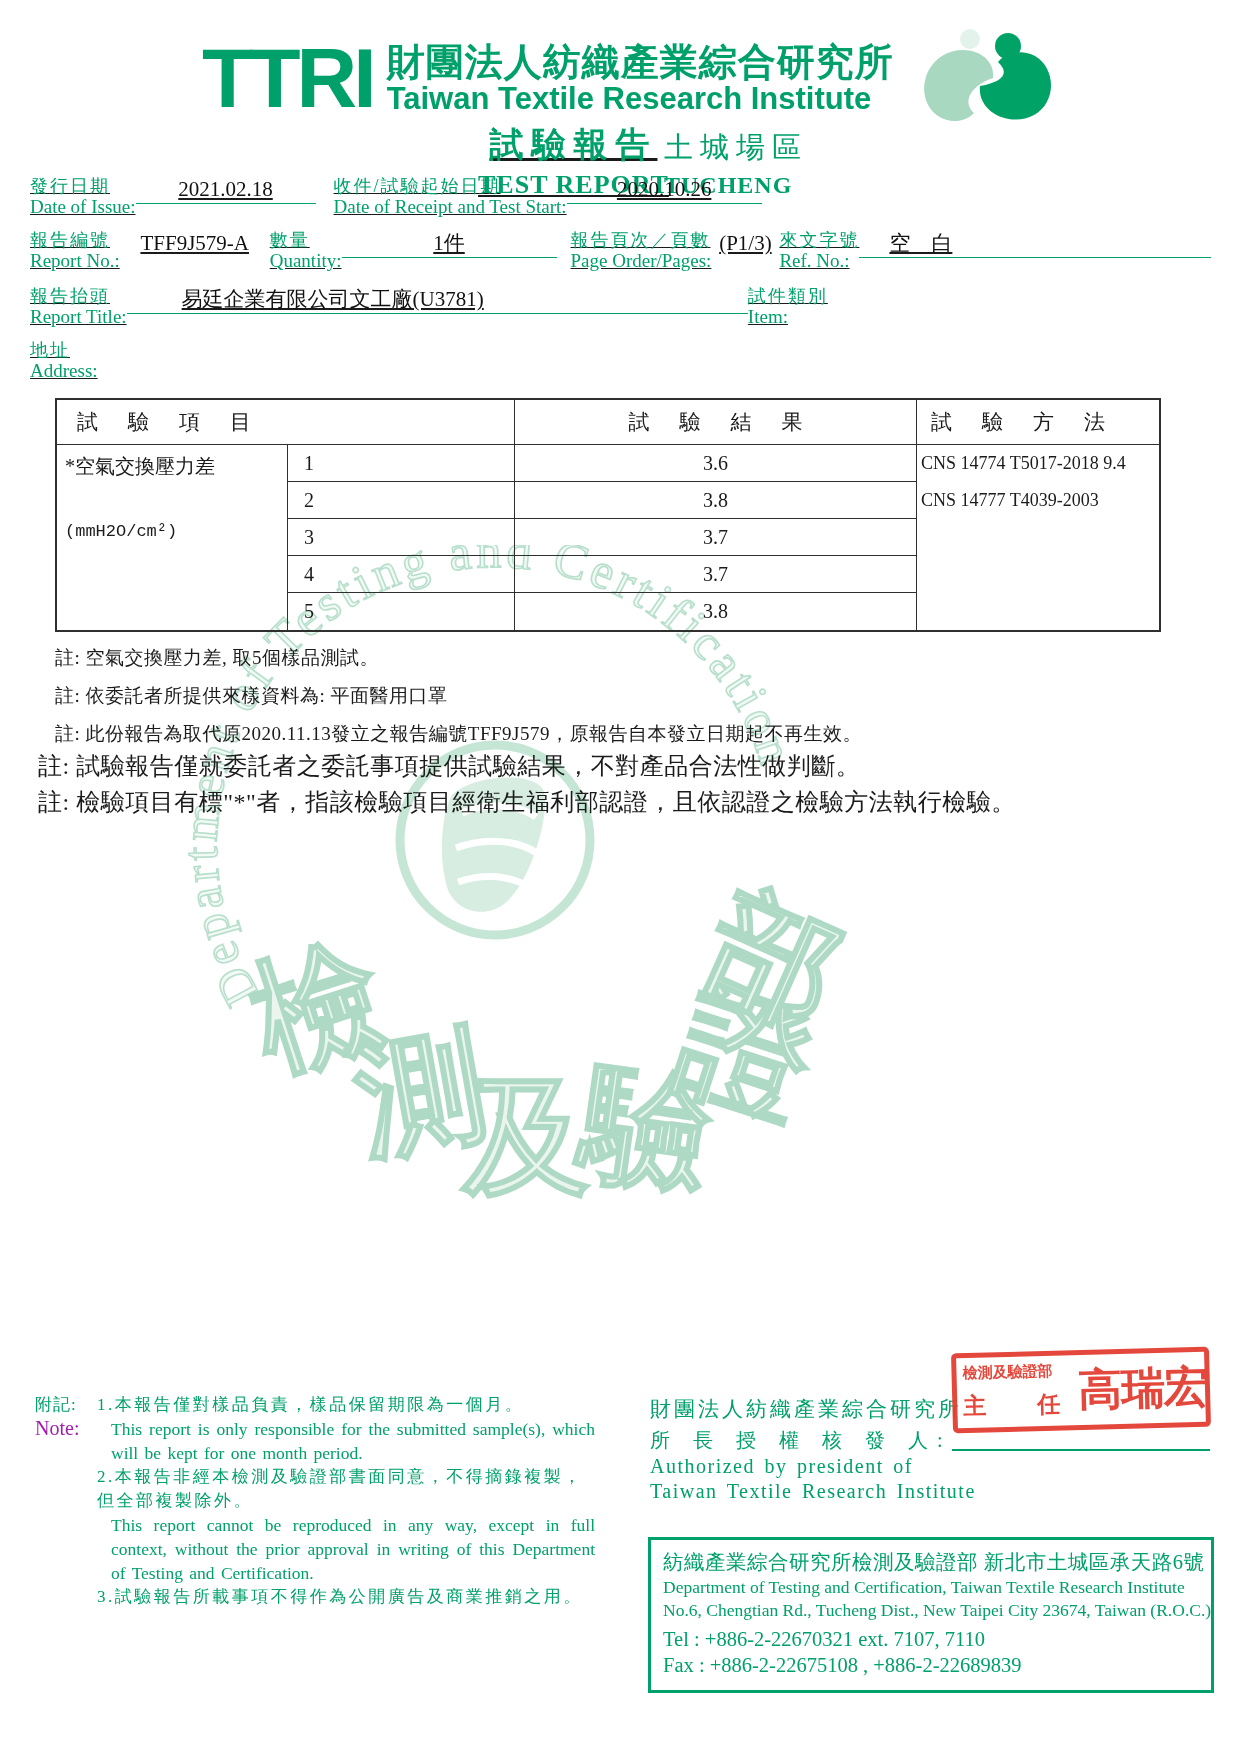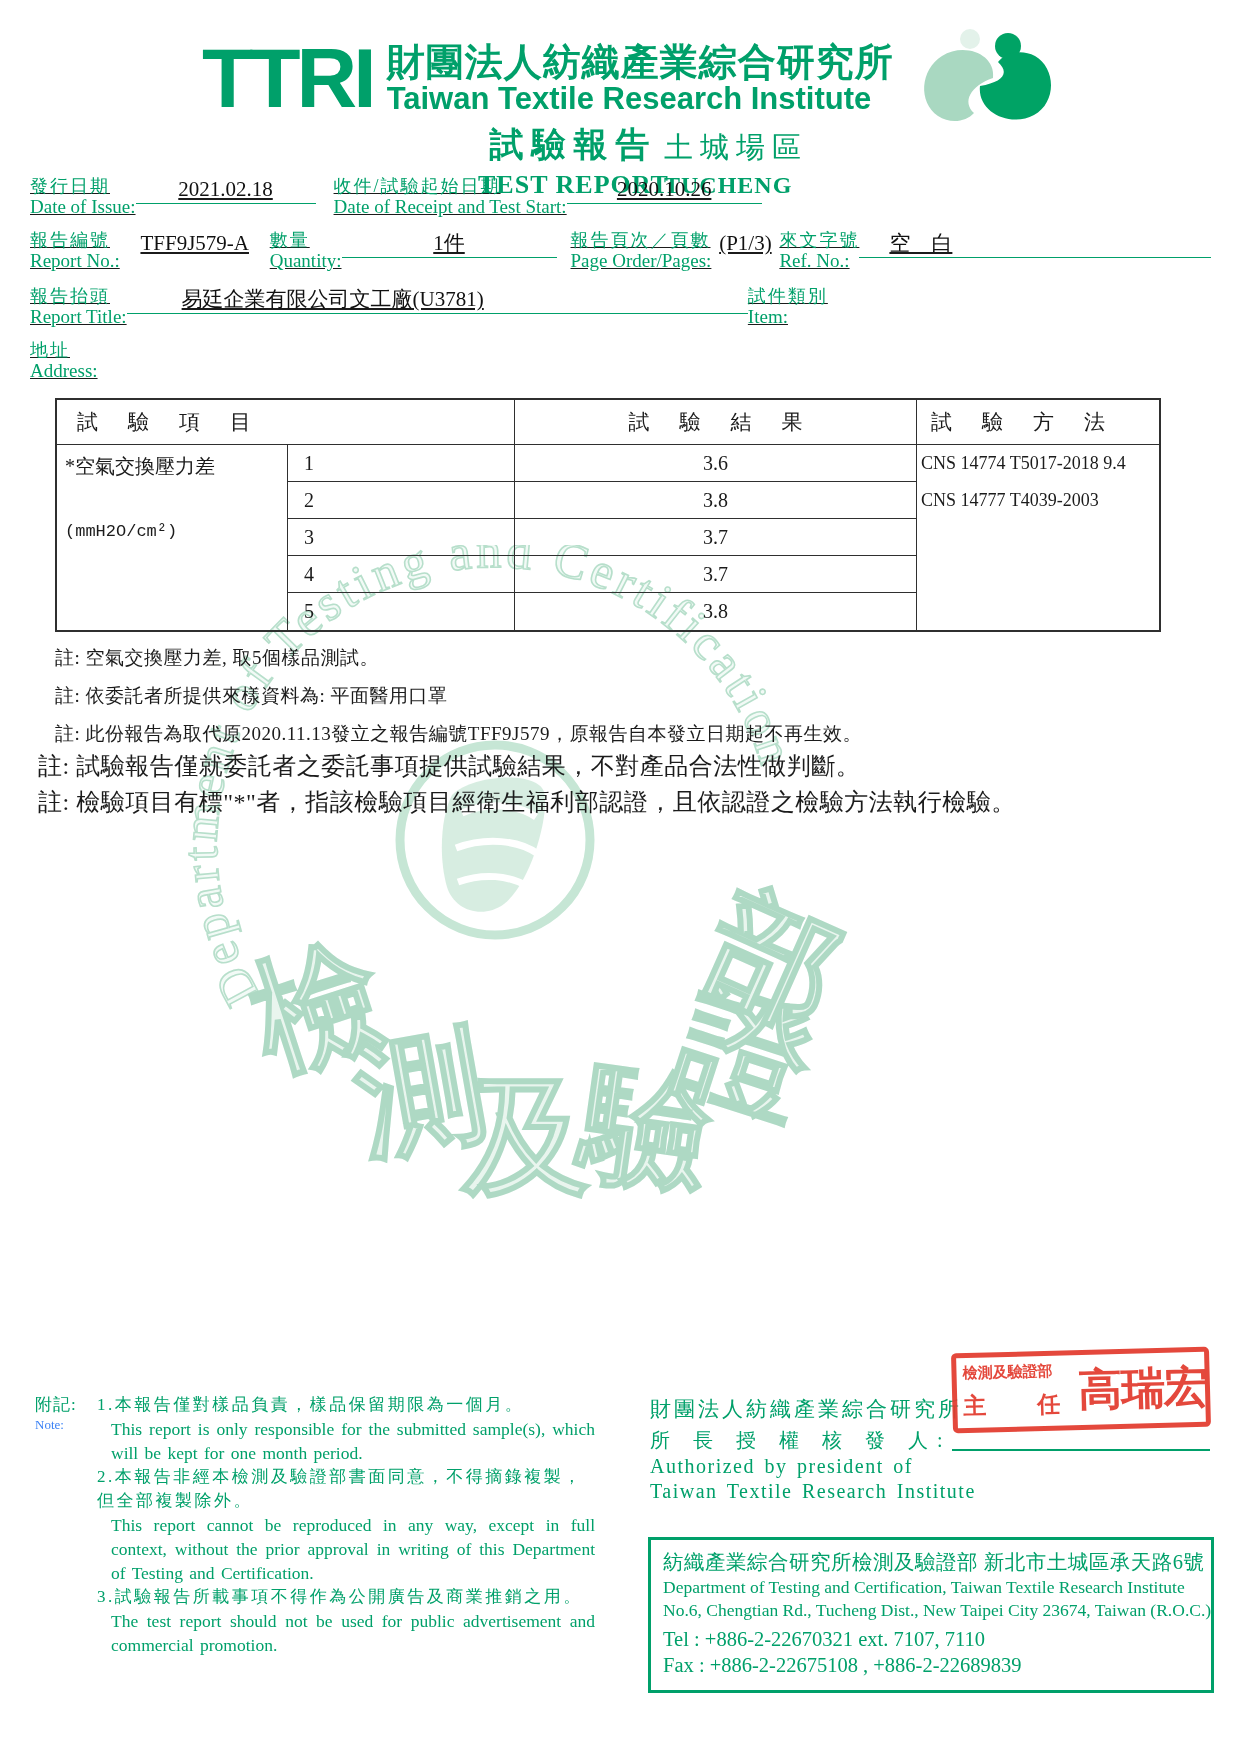--- a/index.html
+++ b/index.html
@@ -8,21 +8,21 @@
   
   .brand{position:absolute;left:202px;top:40px;display:flex;align-items:flex-start;z-index:2;}
   .ttri{font-family:"Liberation Sans", sans-serif;font-weight:bold;font-size:84px;line-height:76px;
         letter-spacing:-4px;color:#00a06a;margin-right:14px;}
   .orgcol{padding-top:2px;}
   .org-zh{font-size:38px;line-height:40px;letter-spacing:1px;color:#00a06a;font-weight:bold;
           font-family:"Liberation Sans", sans-serif;}
   .org-en{font-size:31px;line-height:34px;color:#00a06a;font-weight:bold;
           font-family:"Liberation Sans", sans-serif;}
   .emblem{position:absolute;left:898px;top:26px;z-index:2;}
-  .rtitle{position:absolute;left:478px;top:122px;text-align:center;z-index:2;}
+  .rtitle{position:absolute;left:478px;top:122px;text-align:center;z-index:2;text-decoration:underline;}
   .rtitle-zh{font-size:34px;letter-spacing:8px;color:#00a06a;font-weight:bold;}
   .rtitle-en{font-size:26px;letter-spacing:1px;color:#00a06a;font-weight:bold;margin-top:2px;}
   .site{position:absolute;left:664px;top:128px;z-index:2;}
   .site-zh{font-size:29px;letter-spacing:7px;color:#00a06a;}
   .site-en{font-size:24px;letter-spacing:1px;color:#00a06a;font-weight:bold;margin-top:4px;}
   
   .frow{position:absolute;left:30px;right:30px;display:flex;align-items:flex-end;z-index:2;}
   .field{display:flex;align-items:flex-start;text-decoration:underline;}
   .grow{flex:1;}
   .flabel{flex:0 0 auto;}
@@ -56,21 +56,21 @@
               justify-content:flex-start;padding:0 4px;}
   .mline{height:37px;line-height:37px;font-size:18px;white-space:nowrap;}
   
   .snote{position:absolute;left:55px;font-size:19px;color:#1b1b1b;z-index:2;letter-spacing:.5px;}
   .lnote{position:absolute;left:38px;font-size:24px;color:#1b1b1b;z-index:2;letter-spacing:.5px;}
   
   .wm{position:absolute;left:140px;top:545px;z-index:1;}
   
   .fnotes{position:absolute;left:35px;top:1393px;width:560px;z-index:2;}
   .fnlabel-zh{position:absolute;left:0;top:0;font-size:17px;color:#00a06a;letter-spacing:1px;}
-  .fnlabel-en{position:absolute;left:0;top:24px;font-size:13px;color:#3b82f6;}
+  .fnlabel-en{position:absolute;left:0;top:24px;font-size:20px;color:#a21caf;}
   .fnbody{margin-left:62px;width:498px;color:#00a06a;}
   .zhline{font-size:17px;letter-spacing:2.5px;line-height:24px;}
   .enline{font-size:17.5px;line-height:24px;padding-left:14px;word-spacing:2px;text-align:justify;}
   
   .fright{position:absolute;left:650px;top:1395px;width:560px;z-index:2;color:#00a06a;}
   .forg{font-size:21px;letter-spacing:3px;}
   .authline{display:flex;align-items:flex-end;margin-top:4px;}
   .authzh{font-size:20px;letter-spacing:9px;white-space:nowrap;}
   .authrule{flex:1;border-bottom:2px solid #00a06a;height:1px;margin-bottom:3px;}
   .authen{font-size:20px;letter-spacing:1.5px;line-height:25px;word-spacing:3px;}
@@ -253,21 +253,20 @@
 
   <div class="fnotes">
     <div class="fnlabel-zh">附記:</div>
     <div class="fnlabel-en">Note:</div>
     <div class="fnbody">
       <div class="zhline">1.本報告僅對樣品負責，樣品保留期限為一個月。</div>
       <div class="enline">This report is only responsible for the submitted sample(s), which will be kept for one month period.</div>
       <div class="zhline">2.本報告非經本檢測及驗證部書面同意，不得摘錄複製，但全部複製除外。</div>
       <div class="enline">This report cannot be reproduced in any way, except in full context, without the prior approval in writing of this Department of Testing and Certification.</div>
       <div class="zhline">3.試驗報告所載事項不得作為公開廣告及商業推銷之用。</div>
-      <div class="enline">The test report should not be used for public advertisement and commercial promotion.</div>
     </div>
   </div>
 
   <div class="fright">
     <div class="forg">財團法人紡織產業綜合研究所</div>
     <div class="authline">
       <span class="authzh">所 長 授 權 核 發 人:</span>
       <span class="authrule"></span>
     </div>
     <div class="authen">Authorized by president of</div>

